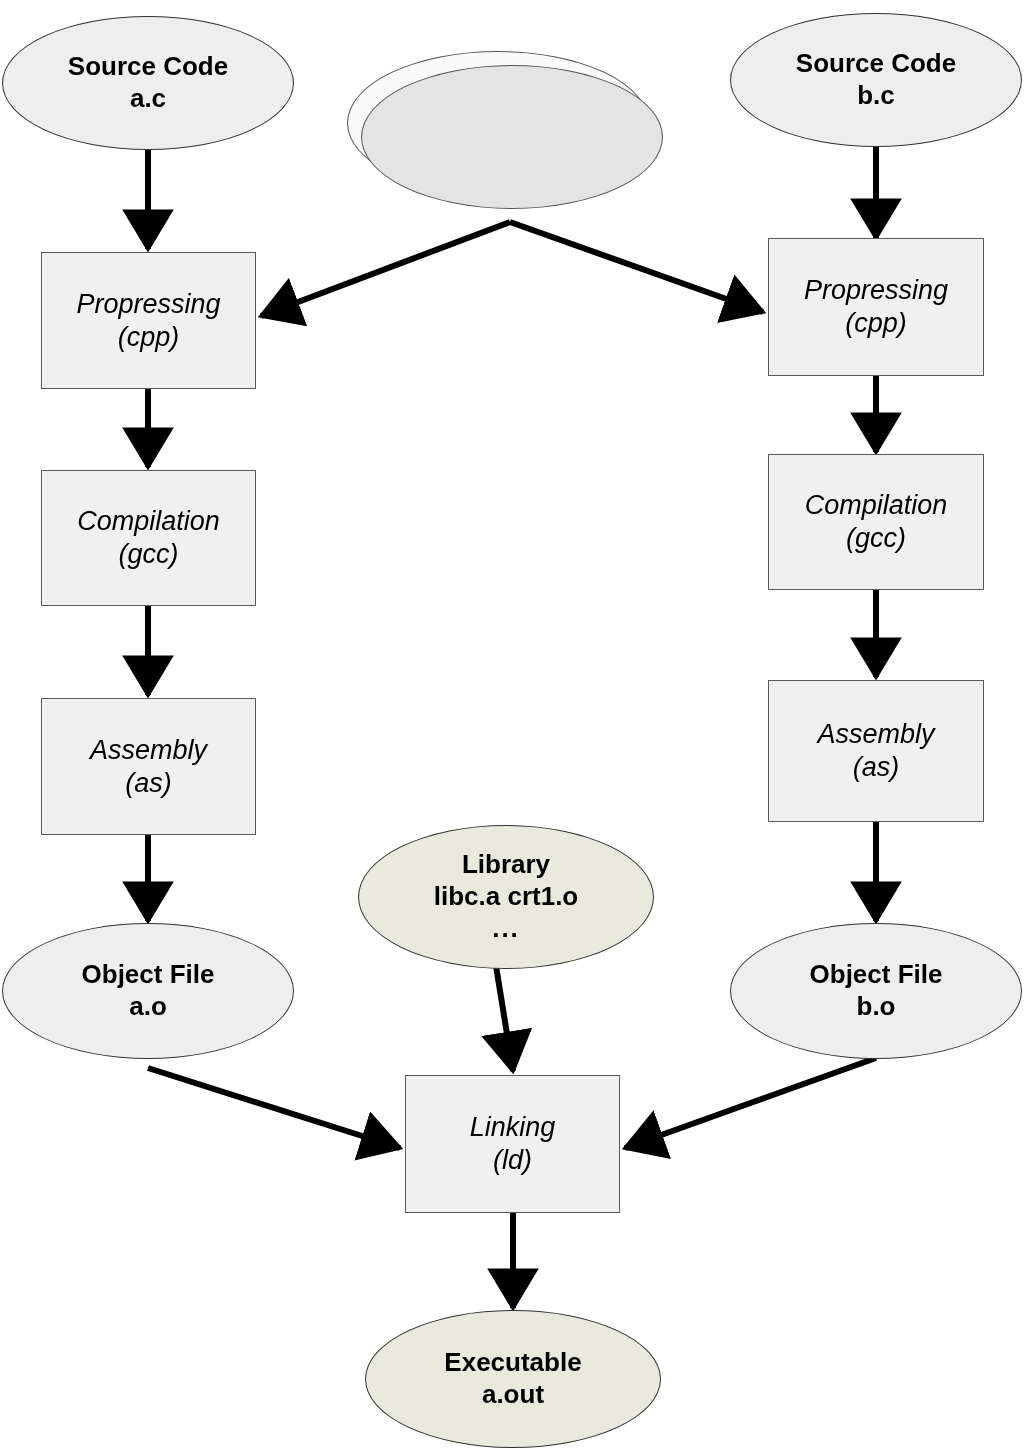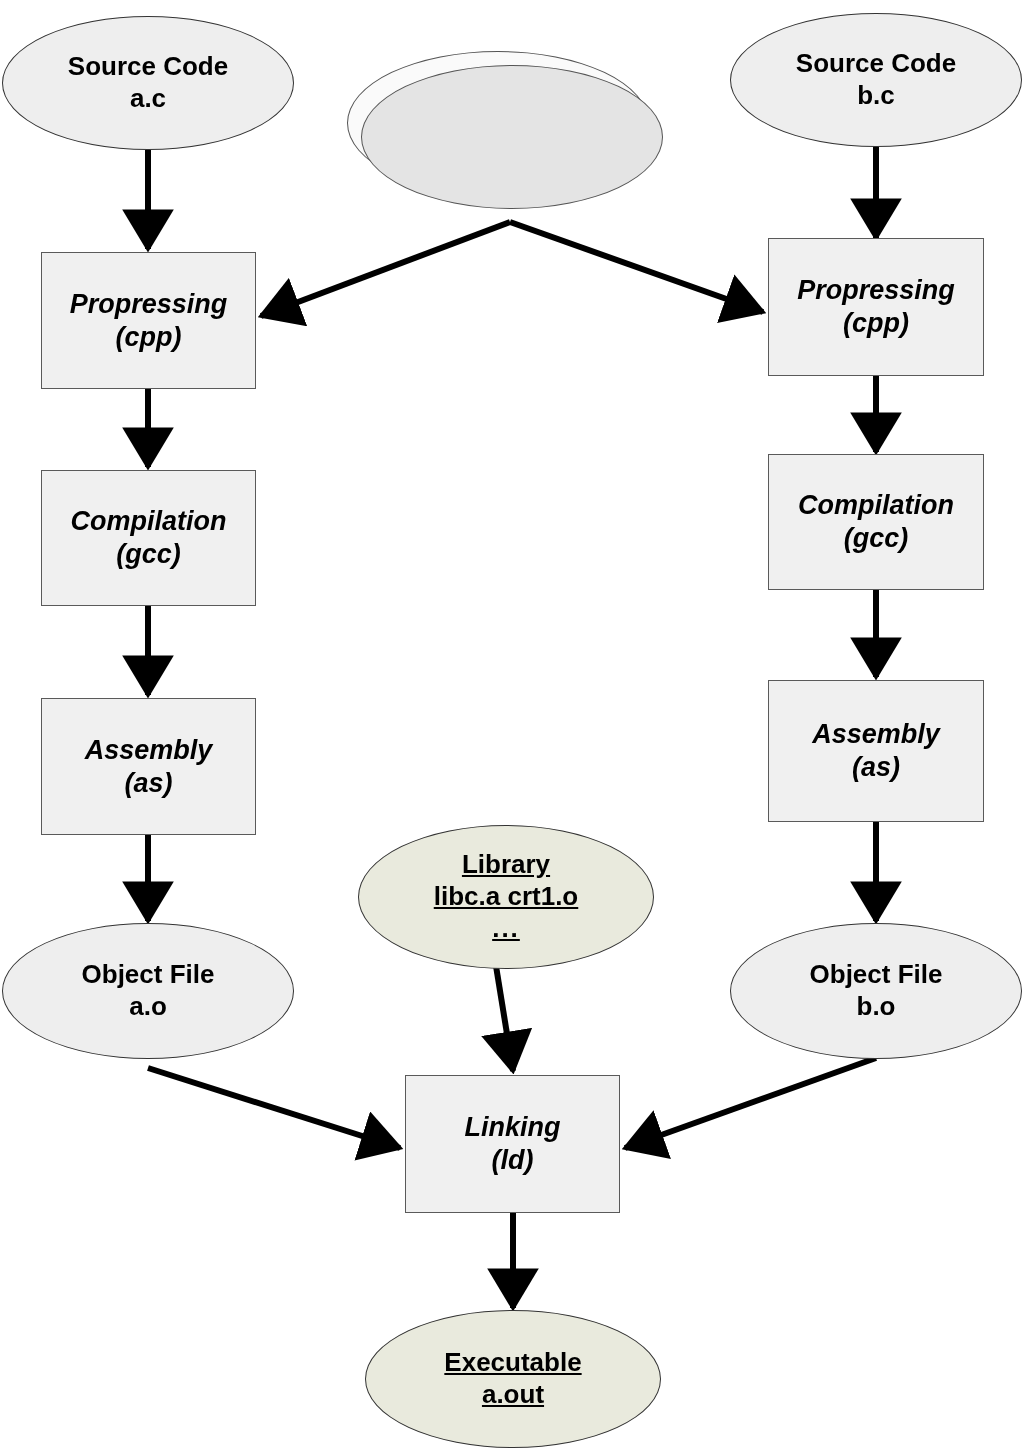--- a/index.html
+++ b/index.html
@@ -39,36 +39,36 @@
   .node .line {
     display: block;
     white-space: nowrap;
     line-height: 1.22;
   }
 
   
   .proc {
     background: #f0f0f0;
     border: 1.6px solid #5a5a5a;
-    font-weight: bold;
+    font-weight: normal;
     font-style: italic;
     font-size: 27px;
     z-index: 3;
   }
 
   
   .ell {
     border-radius: 50%;
     border: 1.5px solid #333333;
     font-weight: bold;
     font-size: 26px;
     z-index: 3;
   }
   .ell.gray  { background: #eeeeee; }
-  .ell.olive { background: #e9eadd; text-decoration: underline; }
+  .ell.olive { background: #e9eadd; }
 
   
   .stack {
     position: absolute;
     z-index: 3;
   }
   .stack .sheet {
     position: absolute;
     border-radius: 50%;
     border: 1.5px solid #555555;

